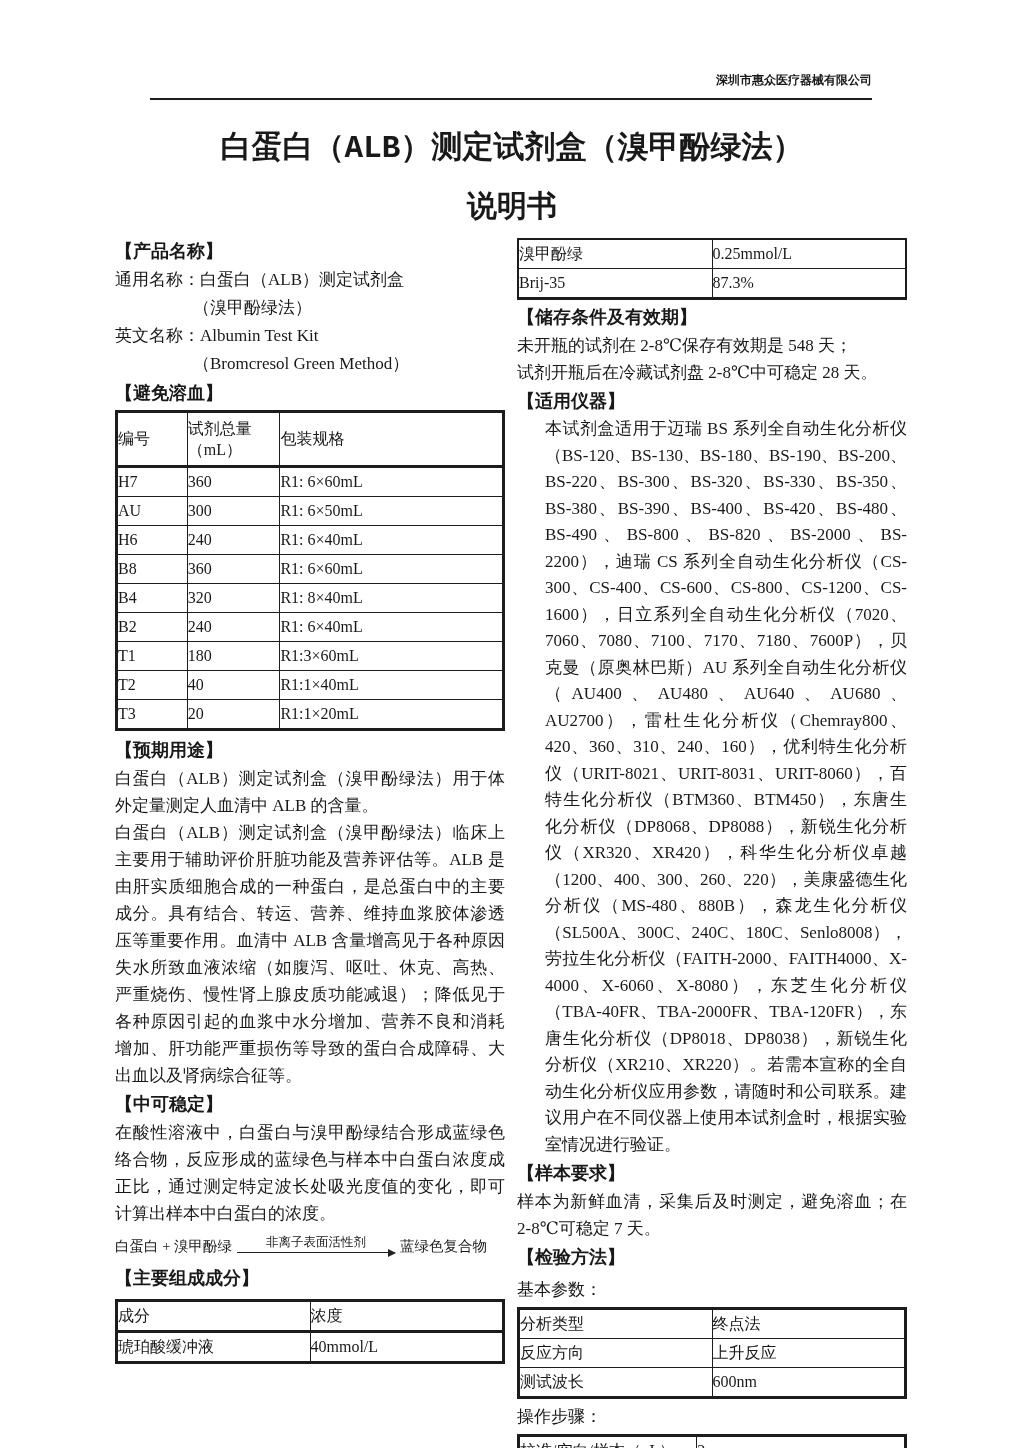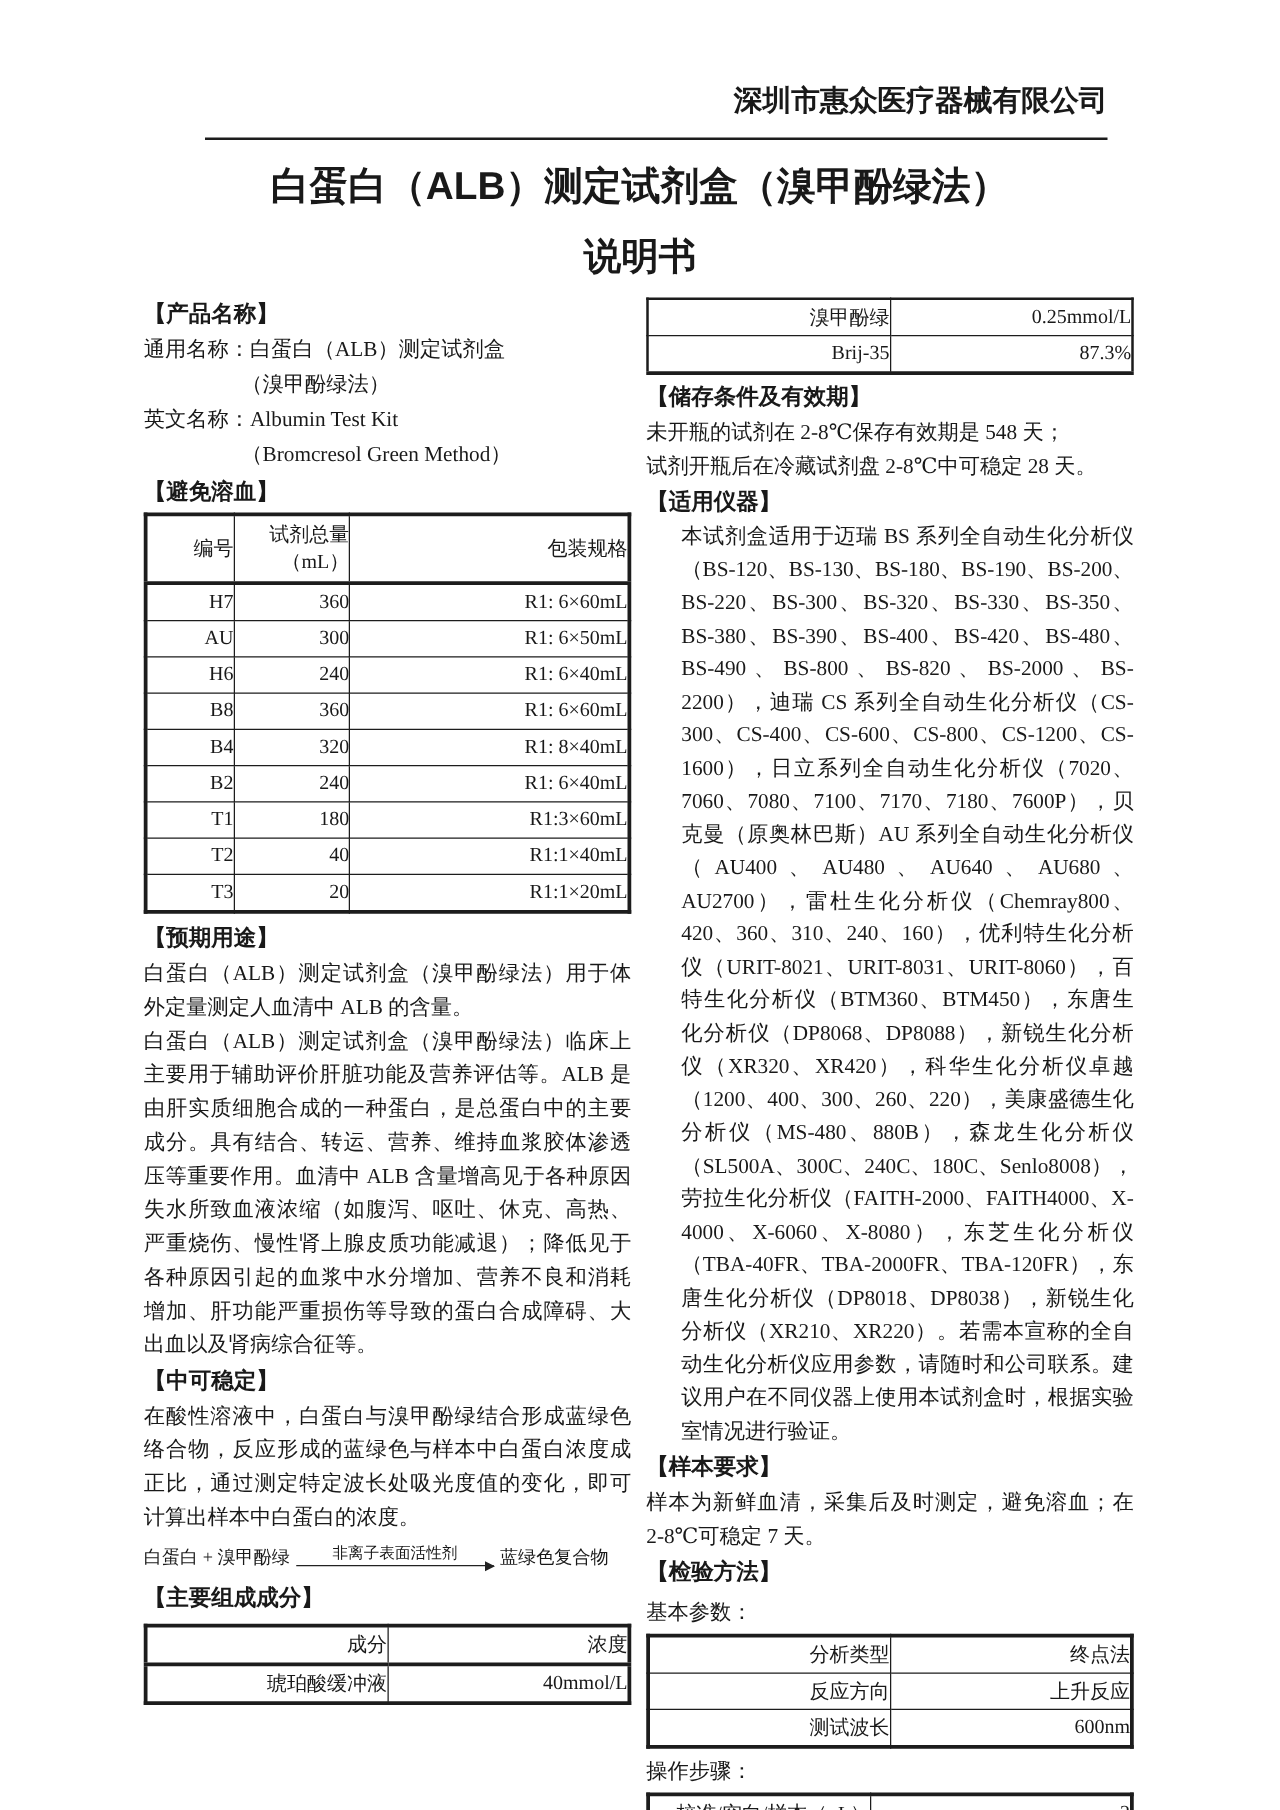--- a/index.html
+++ b/index.html
@@ -6,30 +6,30 @@
   .page{
     position:relative;
     width:1024px;height:1448px;
     background:#ffffff;
     color:#191919;
     font-family:"Liberation Serif","DejaVu Serif",serif;
     overflow:hidden;
     box-sizing:border-box;
   }
   .hdr{
-    position:absolute;left:164px;top:68px;width:722px;
+    position:absolute;left:150px;top:68px;width:722px;
     text-align:right;
     font-family:"Liberation Sans","DejaVu Sans",sans-serif;
-    font-weight:bold;font-size:23px;line-height:24px;
+    font-weight:bold;font-size:12px;line-height:24px;
     border-bottom:2px solid #1c1c1c;
-    padding-bottom:18px;
+    padding-bottom:6px;
   }
   .doc-title{
     margin:128px 0 0 0;text-align:center;
-    font-family:Liberation Sans, sans-serif;
+    font-family:Liberation Mono, monospace;
     font-weight:bold;font-size:31px;line-height:42px;
   }
   .doc-subtitle{
     margin:16px 0 0 0;text-align:center;
     font-family:Liberation Serif, serif;
     font-weight:bold;font-size:30px;line-height:40px;
   }
   .columns{
     display:flex;gap:12px;
     margin:10px 117px 0 115px;
@@ -42,21 +42,21 @@
   }
   .body-line,.body-p{
     font-size:17px;line-height:27px;margin:0;
     text-align:justify;
   }
   .pn-line{font-size:17px;line-height:28px;}
   .pn-indent{padding-left:78px;}
   .inst-p{line-height:26.5px;margin-left:28px;}
   table{border-collapse:collapse;width:100%;table-layout:fixed;}
   td,th{
-    text-align:right;vertical-align:middle;
+    text-align:left;vertical-align:middle;
     font-size:16px;font-weight:normal;
     padding:1px 0;
     overflow:hidden;
   }
   
   .tbl-pack{margin:2px 0 4px 0;}
   .tbl-pack th,.tbl-pack td{border:1px solid #1c1c1c;}
   .tbl-pack{border:3px solid #1c1c1c;}
   .tbl-pack thead th{height:50px;border-bottom:3px solid #1c1c1c;font-size:16px;}
   .tbl-pack tbody td{height:26px;}

